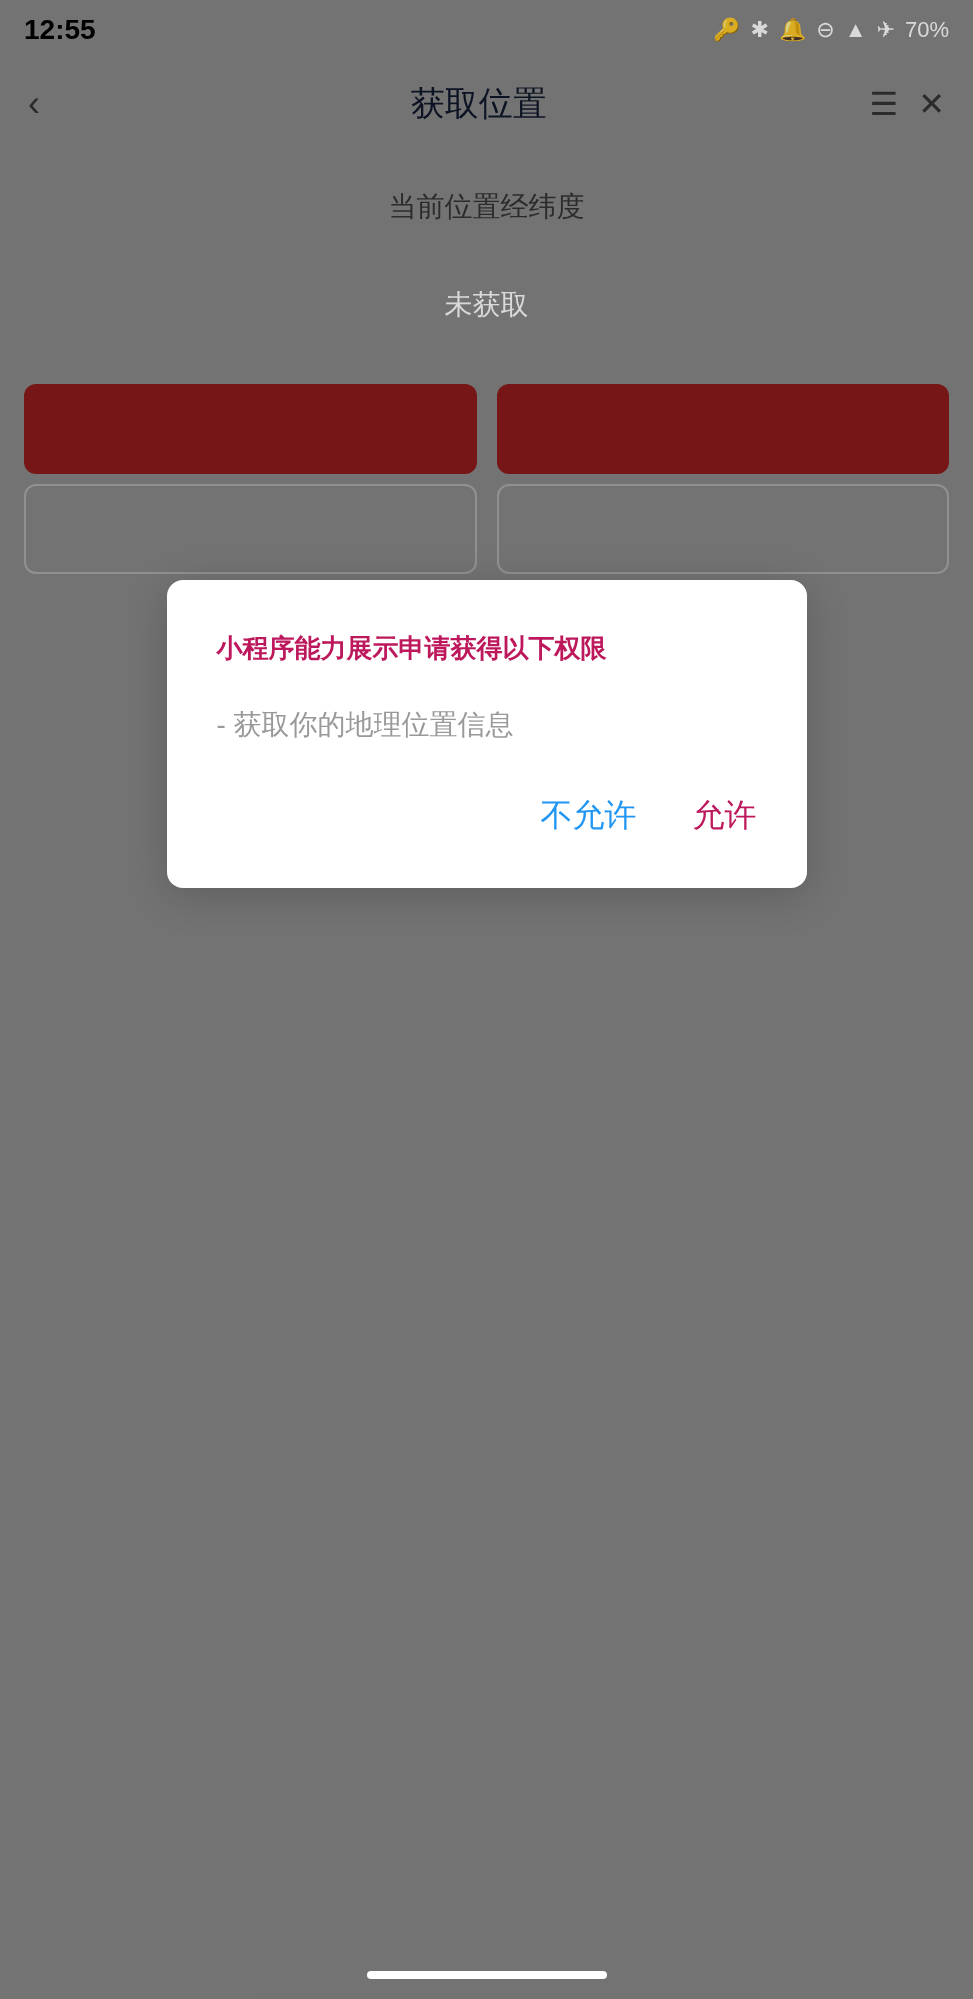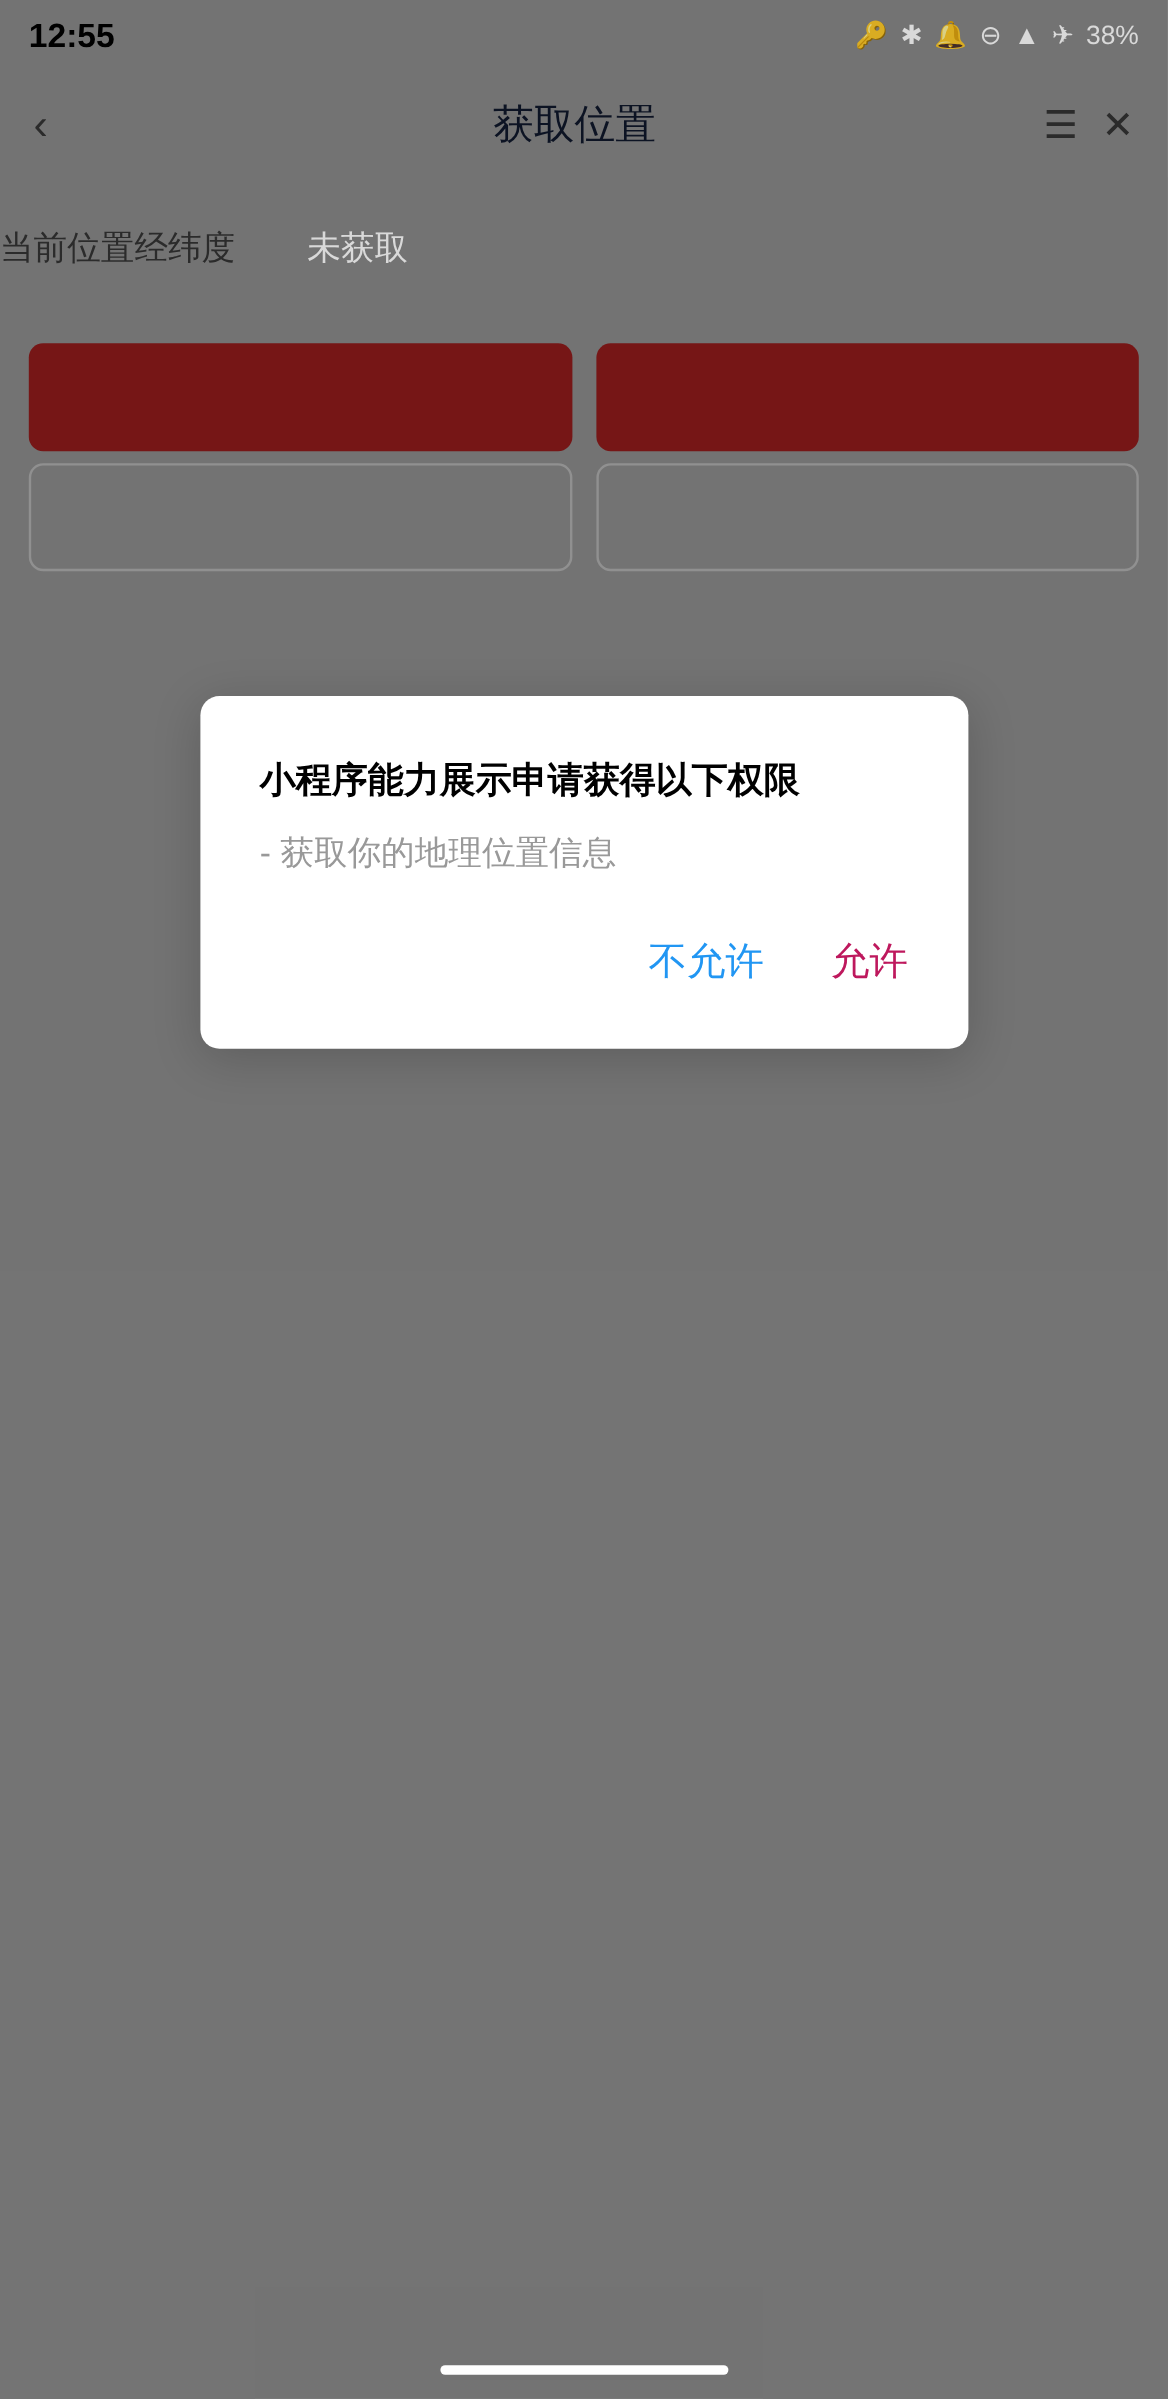--- a/index.html
+++ b/index.html
@@ -74,21 +74,21 @@
       color: #333;
       font-size: 32px;
       cursor: pointer;
     }
 
     
     .main-content {
       width: 100%;
       padding: 40px 0;
       display: flex;
-      flex-direction: row;
+      flex-direction: column;
       align-items: center;
       gap: 60px;
     }
 
     .location-label {
       color: #333;
       font-size: 28px;
     }
 
     .location-value {
@@ -144,25 +144,25 @@
 
     .dialog {
       width: 640px;
       background: white;
       border-radius: 16px;
       padding: 50px 50px 40px 50px;
       box-shadow: 0 8px 40px rgba(0,0,0,0.18);
     }
 
     .dialog-title {
-      font-size: 30px;
-      color: #000000;
+      font-size: 26px;
+      color: #be185d;
       font-weight: 600;
       line-height: 1.4;
-      margin-bottom: 20px;
+      margin-bottom: 40px;
     }
 
     .dialog-body {
       font-size: 28px;
       color: #999;
       margin-bottom: 40px;
     }
 
     .dialog-actions {
       display: flex;
@@ -205,21 +205,21 @@
 
 <div class="status-bar">
   <span class="status-time">12:55</span>
   <div class="status-icons">
     <span>🔑</span>
     <span>✱</span>
     <span>🔔</span>
     <span>⊖</span>
     <span>▲</span>
     <span>✈</span>
-    <span>38%</span>
+    <span>70%</span>
   </div>
 </div>
 
 <div class="app-header">
   <div class="header-back">
     <span>‹</span>
   </div>
   <span class="header-title">获取位置</span>
   <div class="header-actions">
     <span class="header-icon">☰</span>

